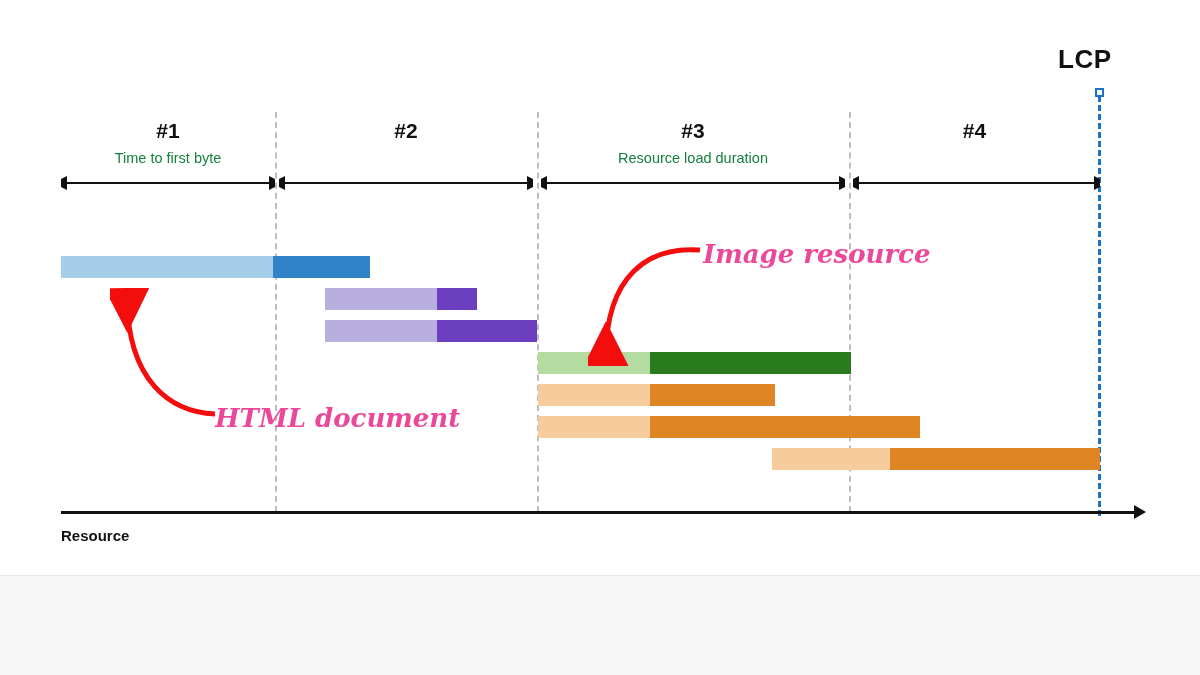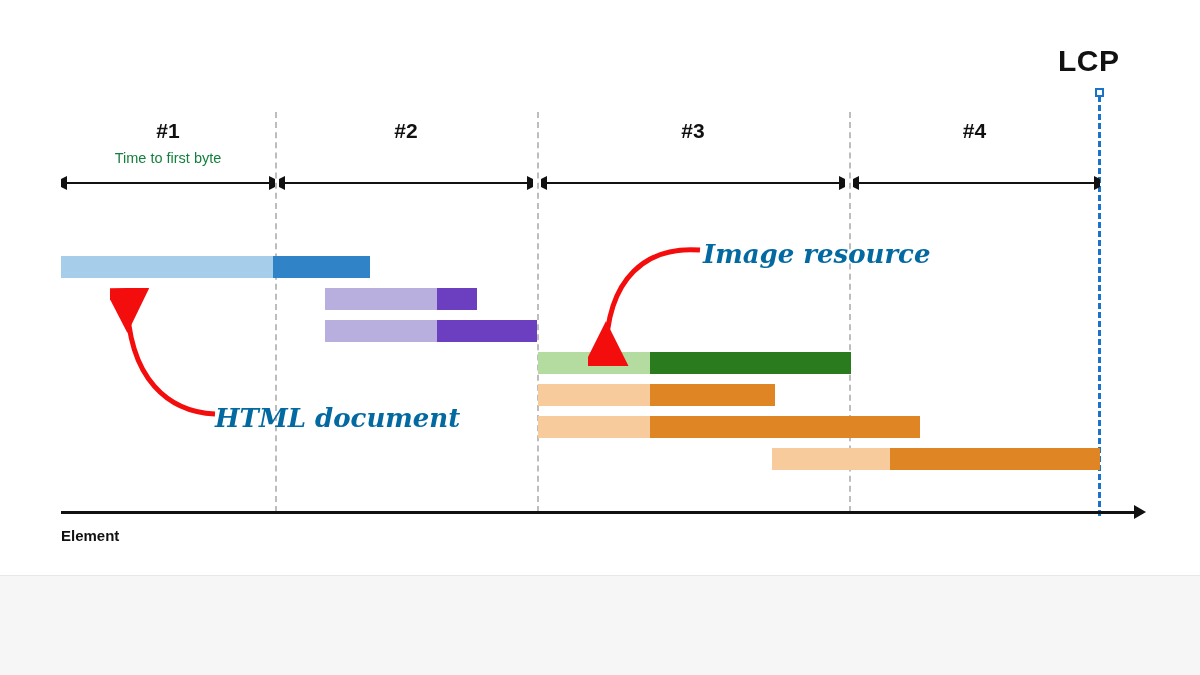--- a/index.html
+++ b/index.html
@@ -18,21 +18,21 @@
     width: 1200px;
     height: 675px;
     background: #ffffff;
   }
 
   
   .lcp-label {
     position: absolute;
     left: 1058px;
     top: 44px;
-    font-size: 30px;
+    font-size: 26px;
     font-weight: 700;
     letter-spacing: 0.5px;
     color: #111111;
   }
   .lcp-marker {
     position: absolute;
     left: 1095px;
     top: 88px;
     width: 9px;
     height: 9px;
@@ -115,21 +115,21 @@
     left: 61px;
     top: 527px;
     font-size: 15px;
     font-weight: 700;
     color: #111111;
   }
 
   
   .annot {
     position: absolute;
-    color: #0369a1;
+    color: #ec4899;
     font-family: "DejaVu Serif", serif;
     font-style: italic;
     font-weight: 700;
     font-size: 26px;
     white-space: nowrap;
   }
 
   
   .legend-band {
     position: absolute;
@@ -156,20 +156,21 @@
 
   <div class="phase" style="left:61px; width:214px">
     <div class="num">#1</div>
     <div class="desc">Time to first byte</div>
   </div>
   <div class="phase" style="left:275px; width:262px">
     <div class="num">#2</div>
   </div>
   <div class="phase" style="left:537px; width:312px">
     <div class="num">#3</div>
+    <div class="desc">Resource load duration</div>
   </div>
   <div class="phase" style="left:849px; width:251px">
     <div class="num">#4</div>
   </div>
 
   <svg class="arrow-row" style="left:61px; top:176px" width="214" height="14">
     <defs>
       <marker id="ahL" markerWidth="7" markerHeight="7" refX="6" refY="3.5" orient="auto">
         <path d="M7,0 L7,7 L0,3.5 z" fill="#111"></path>
       </marker>
@@ -219,21 +220,21 @@
     <div class="seg" style="width:270px; background:#e08524"></div>
   </div>
 
   <div class="bar" style="left:772px; top:448px; width:328px">
     <div class="seg" style="width:118px; background:#f8cb9c"></div>
     <div class="seg" style="width:210px; background:#e08524"></div>
   </div>
 
   <div class="axis"></div>
   <div class="axis-head"></div>
-  <div class="axis-label">Element</div>
+  <div class="axis-label">Resource</div>
 
   <svg style="position:absolute; left:110px; top:286px" width="110" height="135">
     <defs>
       <marker id="redHead" markerWidth="9" markerHeight="9" refX="7" refY="4.5" orient="auto">
         <path d="M9,0 L9,9 L0,4.5 z" fill="#f40d0d"></path>
       </marker>
     </defs>
     <path d="M105,128 C60,126 18,95 17,12" fill="none" stroke="#f40d0d" stroke-width="5" marker-end="url(#redHead)"></path>
   </svg>
   <div class="annot" style="left:215px; top:403px">HTML document</div>

